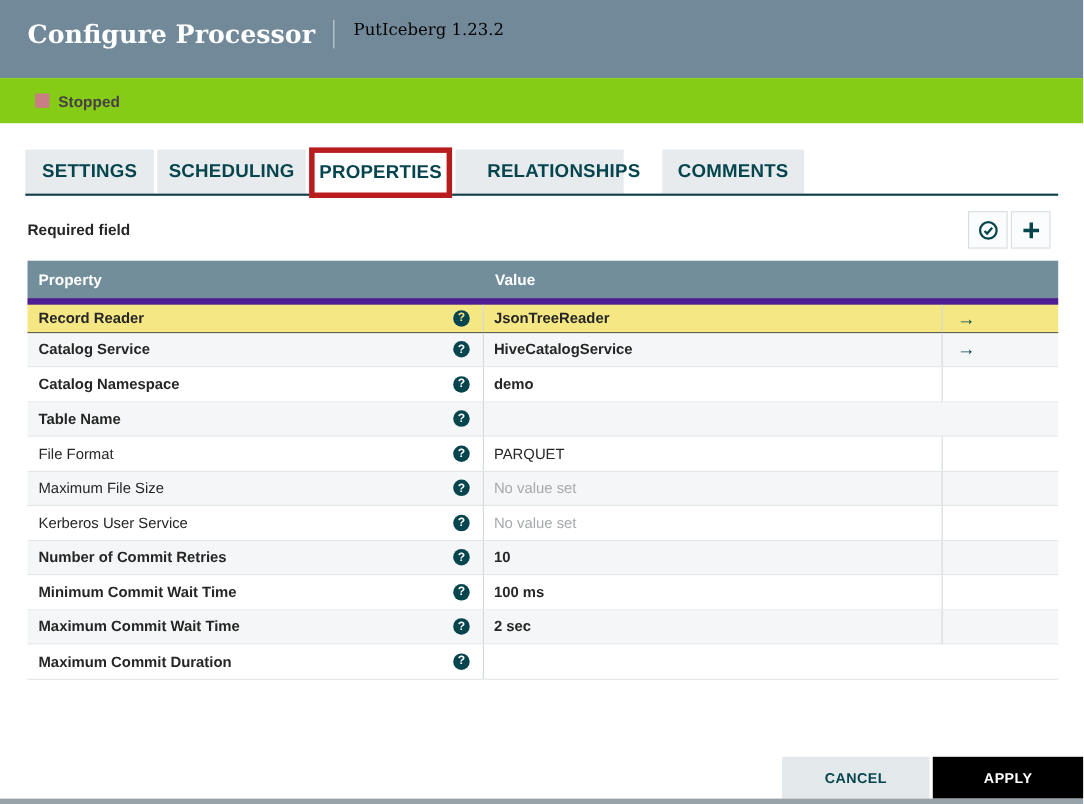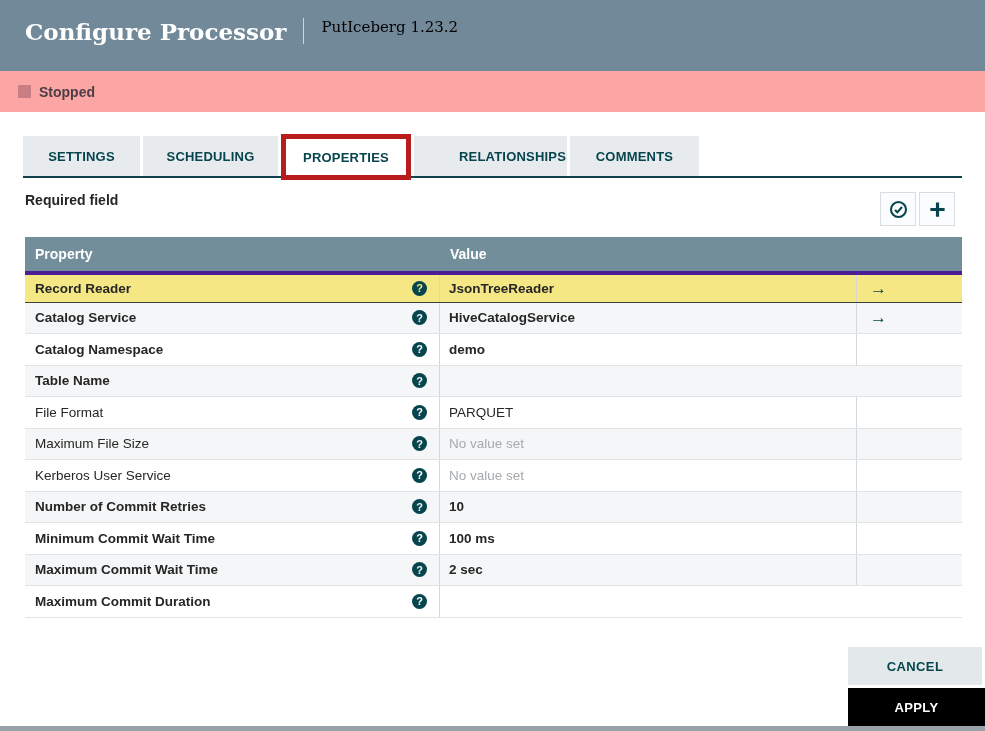--- a/index.html
+++ b/index.html
@@ -11,82 +11,82 @@
   
   .dlg-header {
     height:71px; background:#72899a; display:flex; align-items:flex-start; padding:18px 25px; box-sizing:border-box;
   }
   .dlg-title { font-family:"DejaVu Serif", serif; font-weight:bold; font-size:23px; color:#fff; margin:0; }
   .title-divider { width:1px; height:26px; background:rgba(255,255,255,.65); margin:0 17px; }
   .dlg-subtitle { font-family:"DejaVu Serif", serif; font-size:15px; color:#000000; }
 
   
   .status-bar {
-    height:41px; background:#fca5a5; display:flex; align-items:center; padding:0 18px; gap:8px; box-sizing:border-box;
+    height:41px; background:#84cc16; display:flex; align-items:center; padding:0 32px; gap:8px; box-sizing:border-box;
   }
   .stop-square { width:13px; height:13px; background:#c97d85; border-radius:1px; flex:none; }
   .status-label { font-weight:bold; font-size:14px; color:#4a3f44; }
 
   
   .tabs { position:relative; display:flex; align-items:flex-end; height:46px; margin:22px 23px 0 23px; }
   .tab-underline { position:absolute; left:0; right:0; bottom:2px; height:2px; background:#11414a; z-index:1; }
   .tab {
     box-sizing:border-box; height:40px; margin-bottom:4px; margin-right:3px;
-    background:#e7ebed; color:#06454e; font-weight:bold; font-size:13px; letter-spacing:.2px;
+    background:#e7ebed; color:#06454e; font-weight:bold; font-size:17px; letter-spacing:.2px;
     display:flex; align-items:center; justify-content:center; cursor:pointer; flex:none;
   }
   .tab:nth-child(1){ width:117px; } .tab:nth-child(2){ width:135px; }
   .tab:nth-child(3){ width:130px; } .tab:nth-child(4){ width:153px;padding-left:44px; }
-  .tab:nth-child(5){ width:129px; }
+  .tab:nth-child(5){ width:129px;margin-left:32px; }
   .tab.active {
     position:relative; z-index:2; height:46px; margin-bottom:0;
     background:#fff; border:5px solid #b91c1c;
   }
 
   
-  .toolbar { display:flex; justify-content:space-between; align-items:flex-start; margin:12px 30px 0 25px; height:34px; }
+  .toolbar { display:flex; justify-content:space-between; align-items:center; margin:12px 30px 0 25px; height:34px; }
   .required-label { font-weight:bold; font-size:14px; color:#262626; }
   .toolbar-buttons { display:flex; gap:3px; }
   .icon-btn {
     width:36px; height:34px; background:#fbfcfd; border:1px solid #d8dde0;
     display:flex; align-items:center; justify-content:center; cursor:pointer; padding:0;
   }
   .icon-btn svg { display:block; }
 
   
   .prop-table { margin:11px 23px 0 25px; }
   .table-header {
     display:grid; grid-template-columns:415px 417px 1fr; height:34px; align-items:center;
     background:#728e9b; color:#fff; font-weight:bold; font-size:14px;
   }
   .th { padding-left:10px; }
   .prop-row {
     display:grid; grid-template-columns:415px 417px 1fr; height:31.5px; box-sizing:border-box;
     background:#fff; border-bottom:1px solid #e0e4e6; font-size:13.5px; cursor:pointer;
   }
   .prop-row.alt { background:#f4f6f7; }
-  .prop-row.selected { background:#f5e784; border-top:4px solid #4c1d95; border-bottom:1px solid #3f3f3f; }
+  .prop-row.selected { background:#f5e784; border-top:6px solid #4c1d95; border-bottom:1px solid #3f3f3f; }
   .prop-row.required .prop-name, .prop-row.required .prop-value { font-weight:bold; }
   .cell-property {
     display:flex; align-items:center; justify-content:space-between;
     padding:0 12px 0 10px; border-right:1px solid #d3d8db; min-width:0;
   }
   .cell-value { display:flex; align-items:center; padding:0 9px; border-right:1px solid #d3d8db; min-width:0; }
   .prop-value.empty { color:#a6aaad; font-weight:normal; }
   .help-icon {
     width:15px; height:15px; border-radius:50%; background:#06454e; color:#fff;
     font-size:11px; font-weight:bold; display:flex; align-items:center; justify-content:center; flex:none;
   }
   .prop-row.alt .help-icon { color:#f4f6f7; }
   .prop-row.selected .help-icon { color:#f5e784; }
   .cell-action { display:flex; align-items:center; padding-left:13px; }
   .goto-arrow { color:#06454e; font-weight:bold; font-size:17px; line-height:1; }
 
   
-  .footer { position:absolute; right:0; bottom:5px; display:flex; gap:3px;flex-direction:column; }
+  .footer { position:absolute; right:0; bottom:5px; display:flex; gap:3px; }
   .btn {
     height:38px; border:none; font-family:inherit; font-weight:bold; font-size:13px;
     letter-spacing:.4px; cursor:pointer;
   }
   .btn.cancel { width:134px; background:#e3e8ea; color:#06454e; }
   .btn.apply  { width:137px; background:#000000; color:#fff; }
   .bottom-strip { position:absolute; left:0; right:0; bottom:0; height:5px; background:#98a3a9; }
 </style>
 </head>
 <body>

